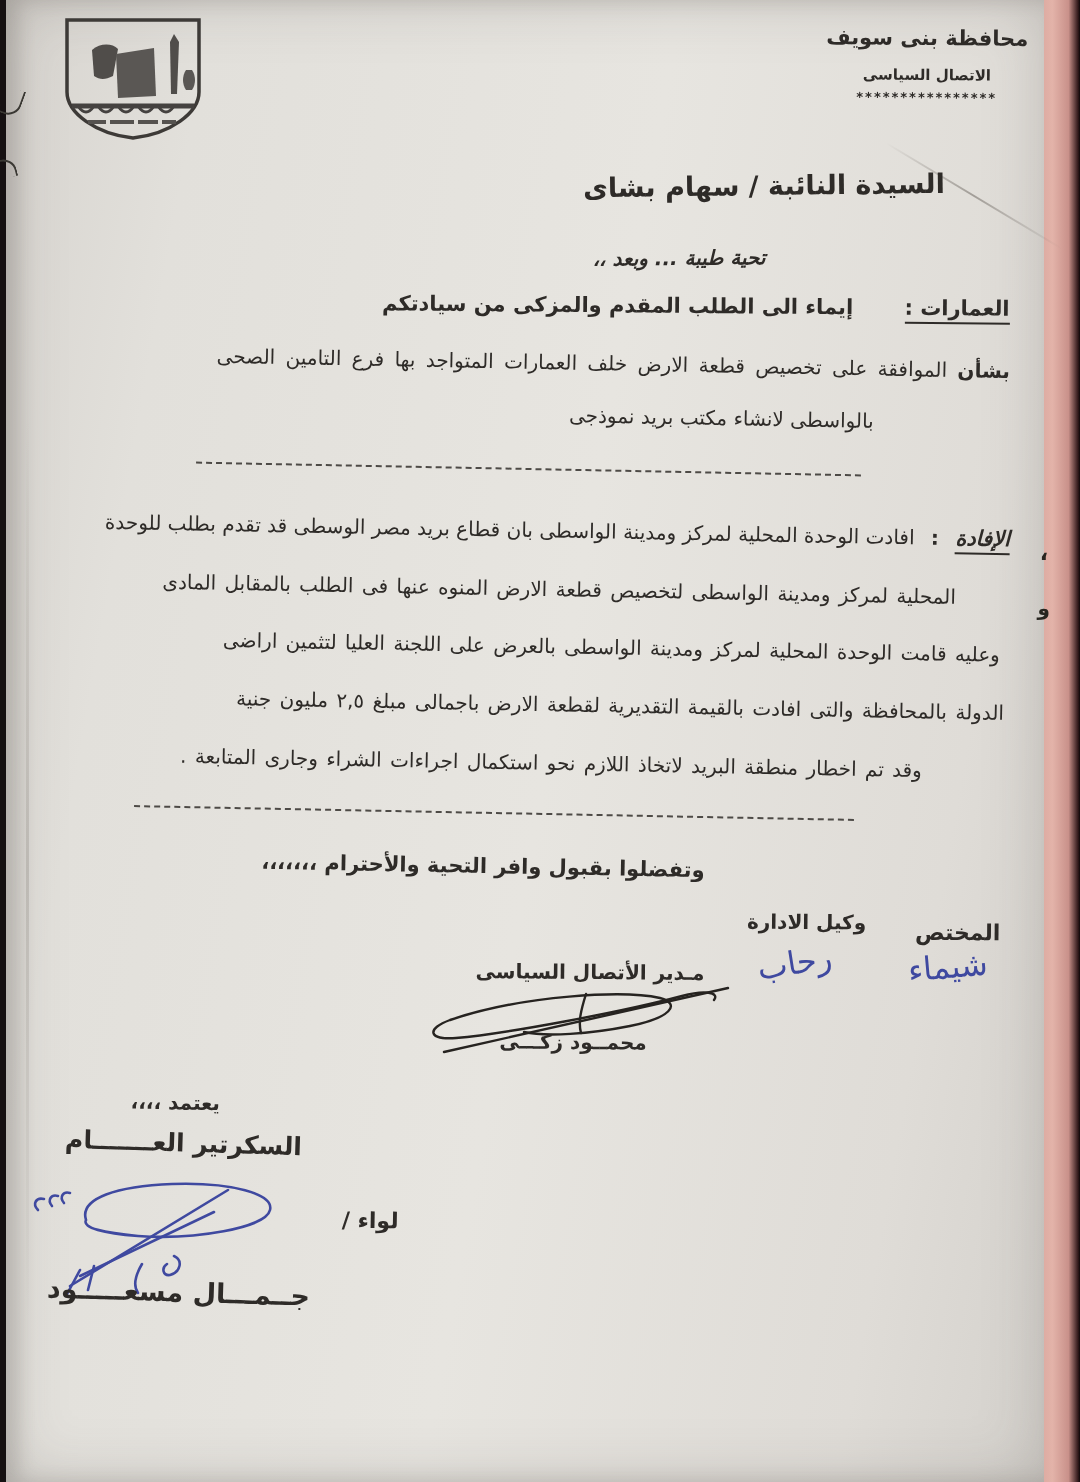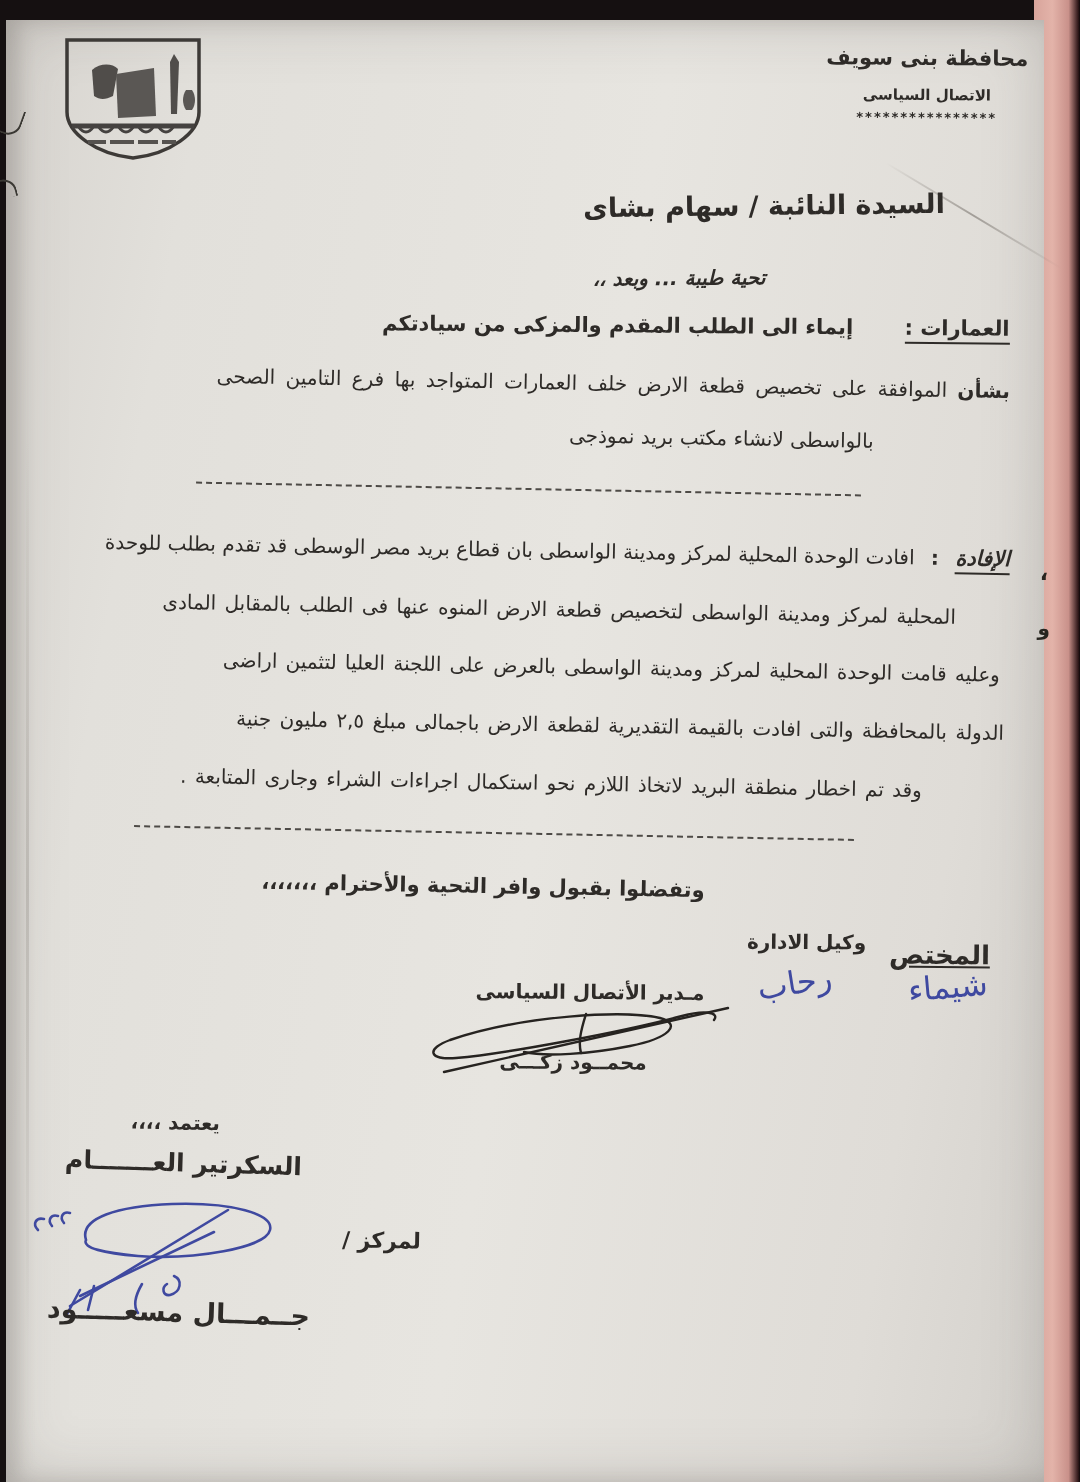--- a/index.html
+++ b/index.html
@@ -12,21 +12,20 @@
   
   .backdrop{
     right:0;top:0;width:46px;height:100%;
     background:linear-gradient(to right,#d8a49b 0%,#e3b3a9 40%,#c9918a 75%,#30181a 96%,#0c0708 100%);
   }
   .paper{
     left:6px;right:36px;top:0;bottom:0;
     background:linear-gradient(100deg,#d7d4cf 0%,#e2e0db 16%,#e7e5e0 52%,#dfdcd7 84%,#d4d1cc 100%);
     box-shadow:inset 0 0 60px rgba(90,85,80,.25), inset 12px 0 18px rgba(70,65,60,.18);
     direction:rtl;
-    margin-top:20px;
   }
   .crease{
     background:linear-gradient(to right,rgba(255,255,255,0),rgba(110,104,98,.55),rgba(255,255,255,0));
     height:2px;transform-origin:left center;
   }
   .ink{color:#2e2b28;}
   .b{font-weight:bold;}
   .it{font-style:italic;}
   .blue{color:#3f49a0;}
   .rtl{direction:rtl;unicode-bidi:embed;}
@@ -100,40 +99,40 @@
   <div class="abs rtl ink t-body" style="right:40px;left:66px;top:692px;font-size:20px;word-spacing:2px;">الدولة بالمحافظة والتى افادت بالقيمة التقديرية لقطعة الارض باجمالى مبلغ ٢,٥ مليون جنية</div>
   <div class="abs rtl ink t-body" style="right:122px;left:76px;top:750px;font-size:20px;word-spacing:2px;">وقد تم اخطار منطقة البريد لاتخاذ اللازم نحو استكمال اجراءات الشراء وجارى المتابعة .</div>
 
   <div class="abs edge-mark" style="right:-4px;top:540px;font-size:22px;">،</div>
   <div class="abs edge-mark" style="right:-6px;top:596px;font-size:20px;">و</div>
 
   <div class="abs dash t-body" style="left:128px;top:812px;width:720px;"></div>
 
   <div class="abs rtl ink b center t-body" style="left:242px;top:854px;width:470px;font-size:21px;">وتفضلوا بقبول وافر التحية والأحترام ،،،،،،،</div>
 
-  <div class="abs rtl ink b t-half" style="right:54px;top:920px;font-size:26px;text-decoration:underline;">المختص</div>
+  <div class="abs rtl ink b t-half" style="right:44px;top:920px;font-size:22px;">المختص</div>
   <div class="abs rtl blue handwrite" style="right:56px;top:948px;font-size:32px;transform:rotate(-5deg);">شيماء</div>
 
   <div class="abs rtl ink b t-half" style="right:178px;top:910px;font-size:20px;">وكيل الادارة</div>
   <div class="abs rtl blue handwrite" style="right:212px;top:944px;font-size:32px;transform:rotate(-9deg);">رحاب</div>
 
   <div class="abs rtl ink b center t-half" style="left:462px;top:960px;width:244px;font-size:20px;">مـدير الأتصال السياسى</div>
   <div class="abs" style="left:408px;top:982px;">
     <svg width="322" height="76" viewBox="0 0 322 76" fill="none" stroke="#262320" stroke-width="2.4" stroke-linecap="round">
       <path d="M300 18 C306 10 290 8 268 14 C208 30 90 52 42 56 C14 58 12 47 36 38 C110 13 210 8 246 16 C268 22 256 36 216 44 C176 52 132 55 110 50"></path>
       <path d="M314 6 L30 70"></path>
       <path d="M172 12 C167 28 164 40 167 51"></path>
     </svg>
   </div>
   <div class="abs rtl ink b center t-half" style="left:462px;top:1030px;width:210px;font-size:20px;">محمــود زكـــى</div>
 
   <div class="abs rtl ink b t-body" style="left:84px;top:1090px;font-size:20px;width:130px;">يعتمد ،،،،</div>
   <div class="abs rtl ink b t-strong" style="left:26px;top:1128px;width:270px;font-size:25px;">السكرتير العـــــــام</div>
 
-  <div class="abs rtl ink b" style="left:336px;top:1208px;font-size:22px;transform:rotate(1deg);">لمركز /</div>
+  <div class="abs rtl ink b" style="left:336px;top:1208px;font-size:22px;transform:rotate(1deg);">لواء /</div>
 
   <div class="abs" style="left:16px;top:1168px;">
     <svg width="300" height="132" viewBox="0 0 300 132" fill="none" stroke="#3f49a0" stroke-width="2.6" stroke-linecap="round">
       <path d="M64 52 C57 30 96 18 150 16 C210 14 252 26 248 42 C244 60 172 72 116 68 C82 65 60 60 64 52"></path>
       <path d="M206 22 L48 118"></path>
       <path d="M58 108 L192 44"></path>
       <path d="M16 42 C10 36 14 29 22 31 M30 38 C25 32 29 26 36 28 M42 35 C37 29 41 23 48 25"></path>
       <path d="M120 96 C113 108 111 118 116 125"></path>
       <path d="M152 88 C161 92 159 104 148 107 C141 108 139 100 145 96"></path>
       <path d="M58 102 L44 128 M72 98 L66 122"></path>

